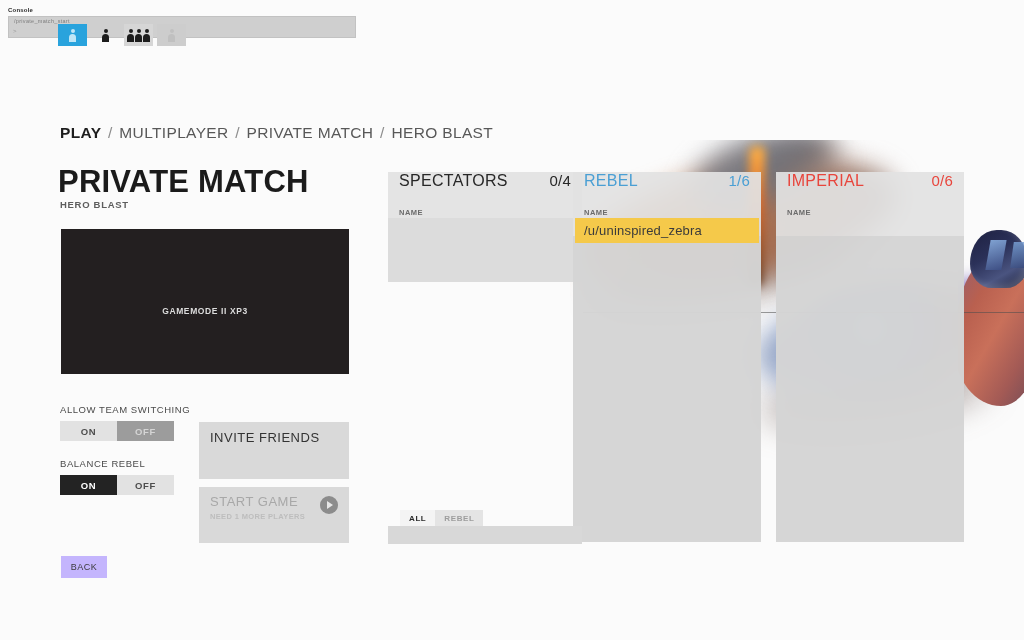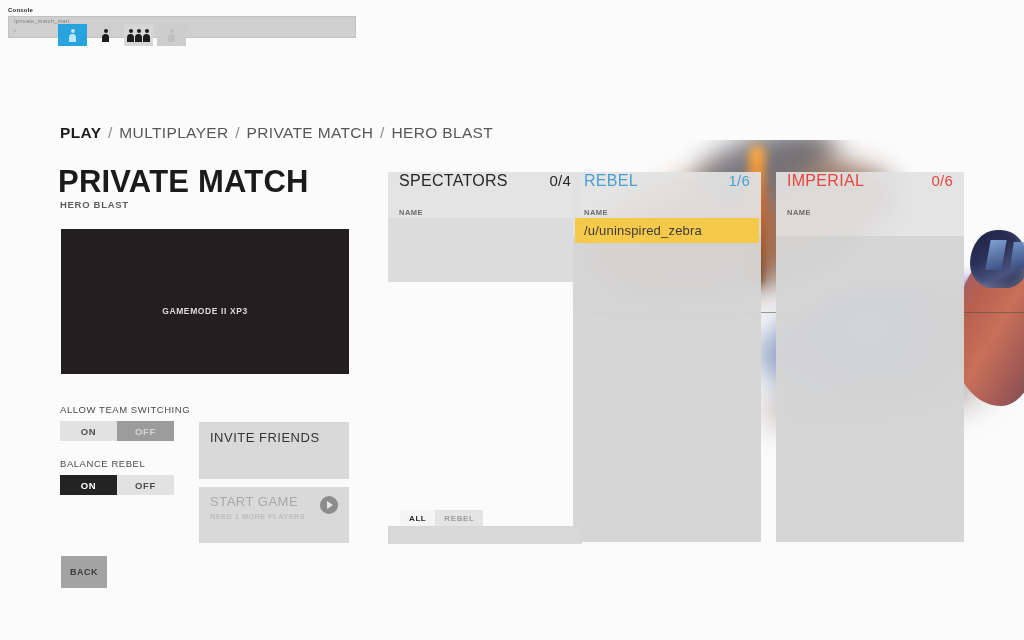--- a/index.html
+++ b/index.html
@@ -291,24 +291,24 @@
   #play-icon .tri {
     width: 0; height: 0;
     border-left: 6px solid #e7e7e7;
     border-top: 4px solid transparent;
     border-bottom: 4px solid transparent;
     margin-left: 2px;
   }
 
   #btn-back {
     position: absolute; left: 61px; top: 556px;
-    width: 46px; height: 32px;
-    background: #a3a3a3;
+    width: 46px; height: 22px;
+    background: #c4b5fd;
     display: flex; align-items: center; justify-content: center;
-    font-size: 9px; font-weight: bold; color: #3b3b3b; letter-spacing: .5px;
+    font-size: 9px; font-weight: normal; color: #3b3b3b; letter-spacing: .5px;
   }
 
   
   .panel {
     position: absolute;
     background: rgba(226,226,226,.93);
   }
   #panel-spectators { left: 388px; top: 172px; width: 194px; height: 110px; }
   #panel-rebel      { left: 573px; top: 172px; width: 188px; height: 370px; }
   #panel-imperial   { left: 776px; top: 172px; width: 188px; height: 370px; }

